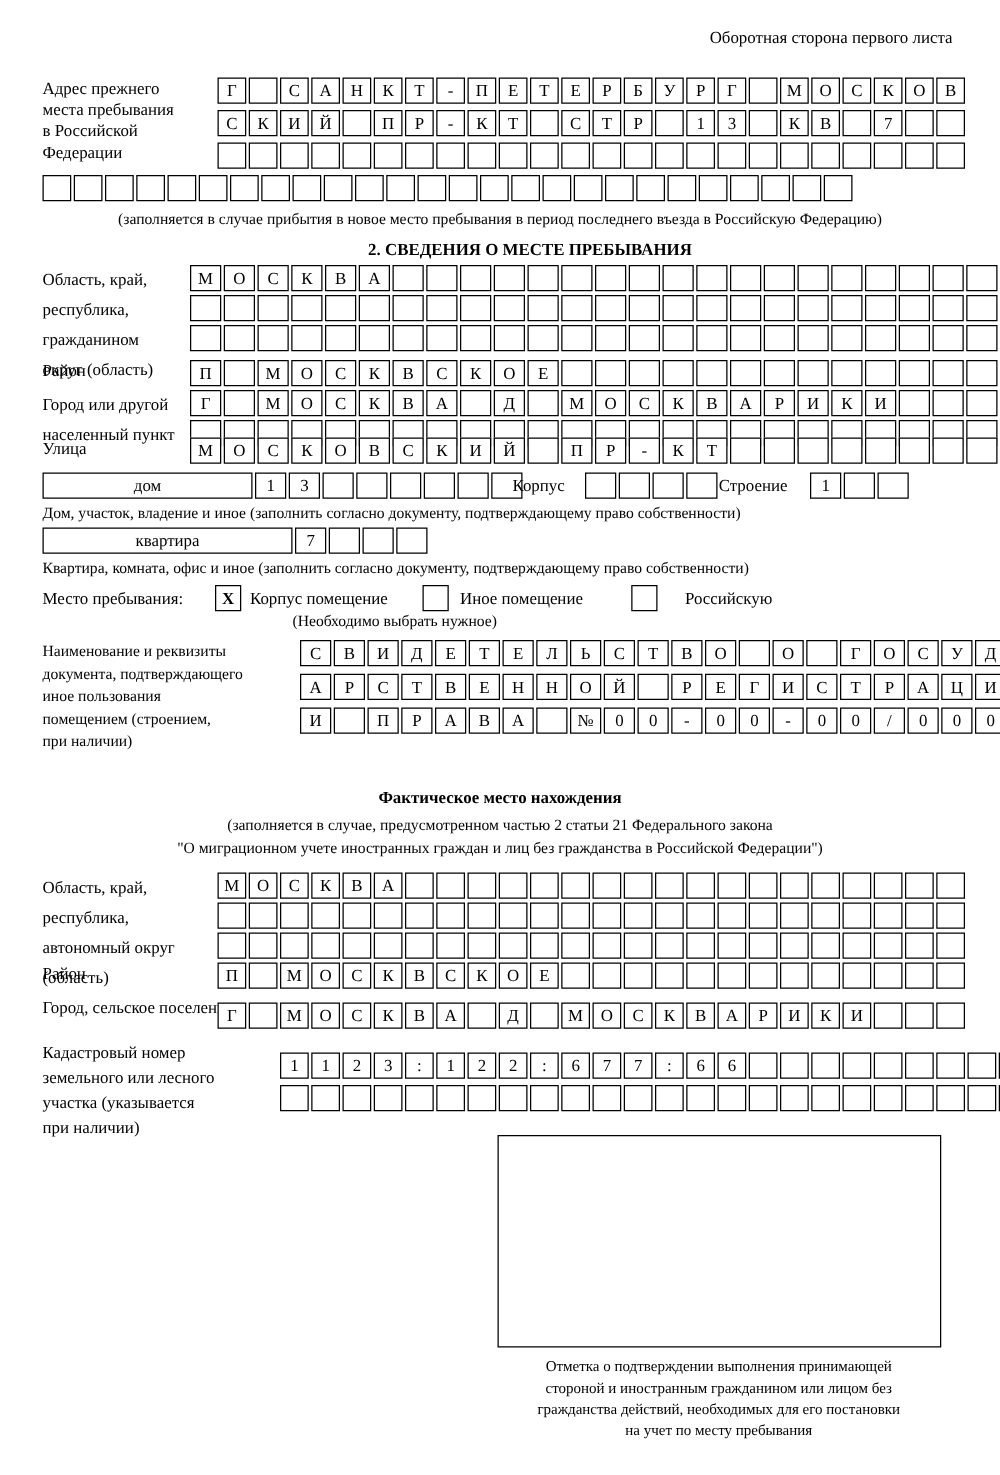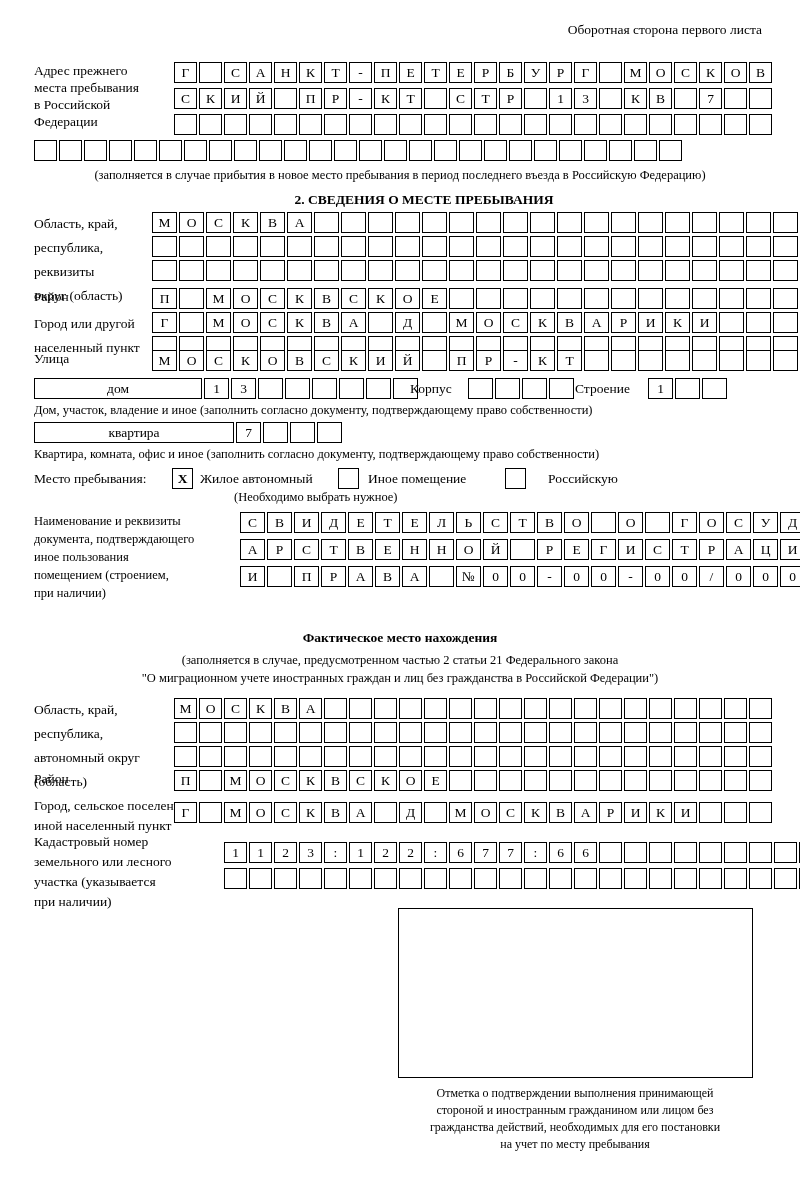--- a/index.html
+++ b/index.html
@@ -223,21 +223,21 @@
       <div class="cell"></div>
     </div>
 
   <div class="abs note" style="top:168px; left:0; width:800px;">(заполняется в случае прибытия в новое место пребывания в период последнего въезда в Российскую Федерацию)</div>
 
   <div class="abs center-title" style="top:192px; left:0; width:800px;padding-left:24px;">2. СВЕДЕНИЯ О МЕСТЕ ПРЕБЫВАНИЯ</div>
 
   <div class="abs label" style="top:212px; left:34px; width:150px;">
     <div style="line-height:24px">Область, край,</div>
     <div style="line-height:24px">республика,</div>
-    <div style="line-height:24px">реквизиты</div>
+    <div style="line-height:24px">гражданином</div>
     <div style="line-height:24px">округ (область)</div>
   </div>
   <div class="cellrow" id="s2-reg0" style="top:212px; left:152px;">
       <div class="cell wide">М</div>
       <div class="cell wide">О</div>
       <div class="cell wide">С</div>
       <div class="cell wide">К</div>
       <div class="cell wide">В</div>
       <div class="cell wide">А</div>
       <div class="cell wide"></div>
@@ -457,21 +457,21 @@
       <div class="cell wide">7</div>
       <div class="cell wide"></div>
       <div class="cell wide"></div>
       <div class="cell wide"></div>
     </div>
 
   <div class="abs note-left" style="top:447px; left:34px;">Квартира, комната, офис и иное (заполнить согласно документу, подтверждающему право собственности)</div>
 
   <div class="abs inline-text" style="top:468px; left:34px;">Место пребывания:</div>
   <div class="abs checkbox" style="top:468px; left:172px;">X</div>
-  <div class="abs inline-text" style="top:468px; left:200px;">Жилое автономный</div>
+  <div class="abs inline-text" style="top:468px; left:200px;">Корпус помещение</div>
   <div class="abs checkbox" style="top:468px; left:338px;"></div>
   <div class="abs inline-text" style="top:468px; left:368px;">Иное помещение</div>
   <div class="abs checkbox" style="top:468px; left:505px;"></div>
   <div class="abs inline-text" style="top:468px; left:548px;">Российскую</div>
   <div class="abs note-left" style="top:490px; left:234px;">(Необходимо выбрать нужное)</div>
 
   <div class="abs label-small" style="top:512px; left:34px; width:210px;">
     <div style="line-height:18px">Наименование и реквизиты</div>
     <div style="line-height:18px">документа, подтверждающего</div>
     <div style="line-height:18px">иное пользования</div>
@@ -660,21 +660,20 @@
       <div class="cell"></div>
       <div class="cell"></div>
       <div class="cell"></div>
       <div class="cell"></div>
       <div class="cell"></div>
       <div class="cell"></div>
     </div>
 
   <div class="abs label" style="top:796px; left:34px; width:200px;">
     <div style="line-height:20px">Город, сельское поселение,</div>
-    <div style="line-height:20px">иной населенный пункт</div>
   </div>
   <div class="cellrow" id="s3-city" style="top:802px; left:174px;">
       <div class="cell">Г</div>
       <div class="cell"></div>
       <div class="cell">М</div>
       <div class="cell">О</div>
       <div class="cell">С</div>
       <div class="cell">К</div>
       <div class="cell">В</div>
       <div class="cell">А</div>

